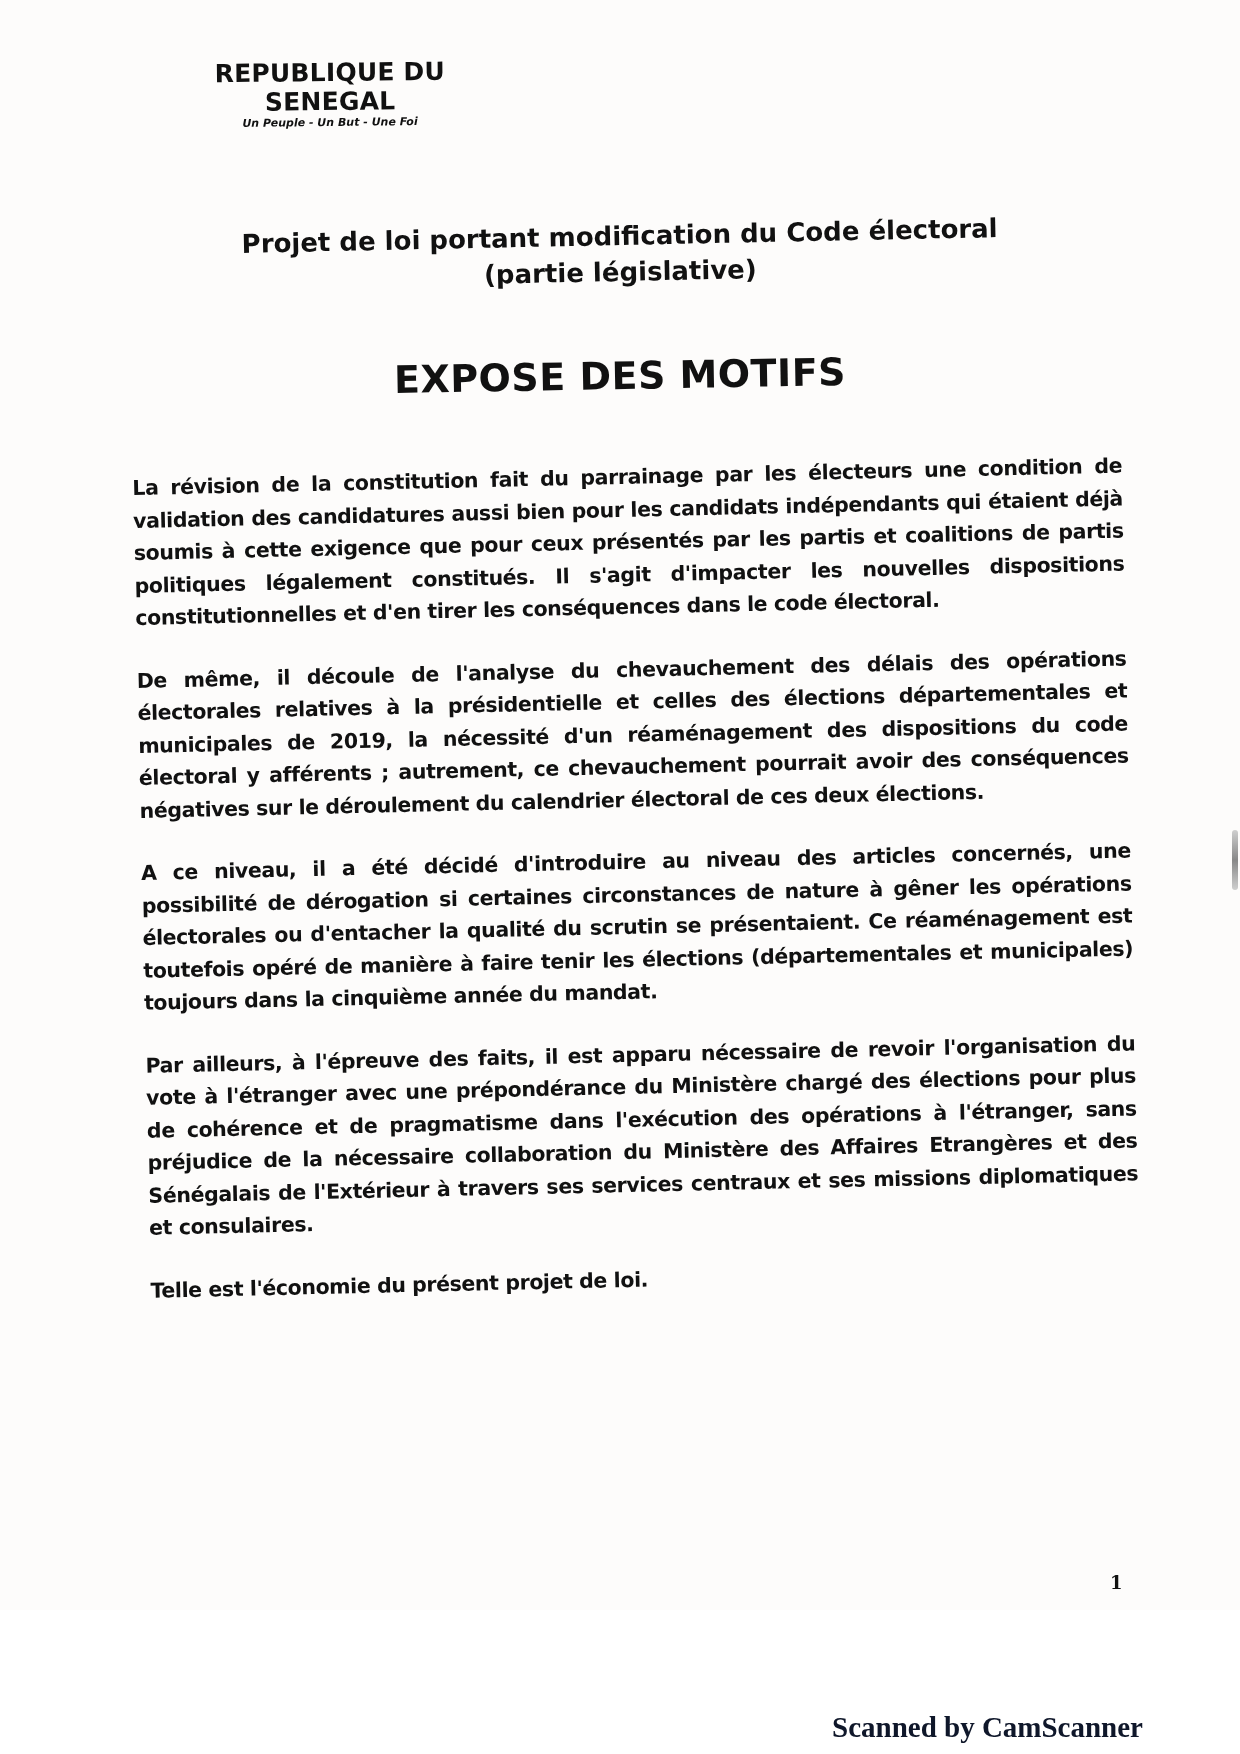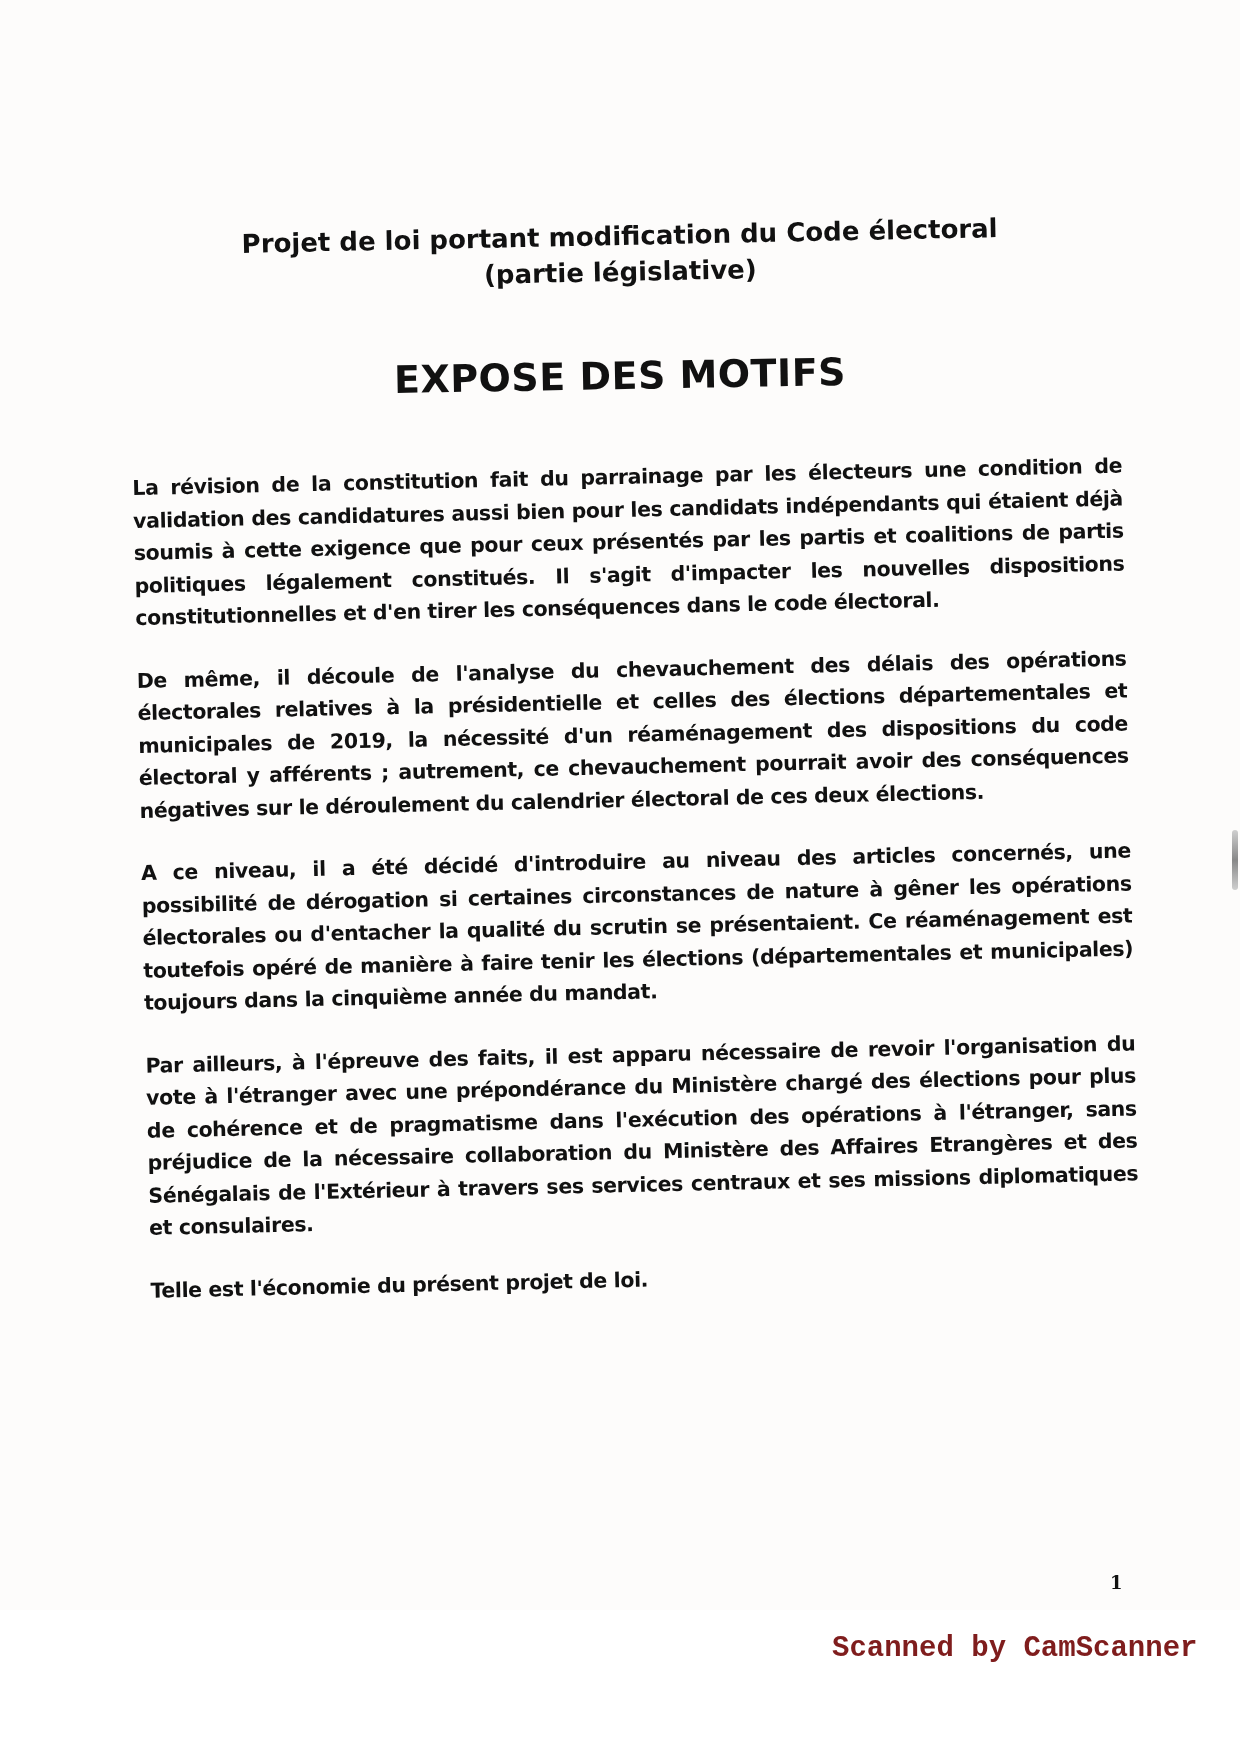--- a/index.html
+++ b/index.html
@@ -45,32 +45,36 @@
     text-align: justify; margin: 0 0 30px 0; letter-spacing: -0.4px;
   }
   .closing {
     font-weight: bold; font-size: 20.5px; line-height: 32px; letter-spacing: -0.4px;
   }
   .page-number {
     position: absolute; left: 1110px; top: 1572px; font-weight: bold; font-size: 18px;
     font-family: "DejaVu Serif", serif;
   }
   .watermark {
-    position: absolute; left: 832px; top: 1632px;
-    font-family: Liberation Mono, monospace; font-weight: bold; font-size: 29px; color: #7f1d1d;
+    position: absolute; left: 832px; top: 1711px;
+    font-family: Liberation Serif, serif; font-weight: bold; font-size: 29px; color: #0f172a;
   }
   .edge-mark {
     position: absolute; left: 1232px; top: 830px; width: 6px; height: 60px;
     background: linear-gradient(#cfcfcf, #888, #cfcfcf); border-radius: 3px;
   }
 </style>
 </head>
 <body>
 
 <div class="paper">
+  <div class="header">
+    <div class="country">REPUBLIQUE DU SENEGAL</div>
+    <div class="motto">Un Peuple - Un But - Une Foi</div>
+  </div>
 
   <div class="title-block">
     <div class="line">Projet de loi portant modification du Code électoral</div>
     <div class="line">(partie législative)</div>
   </div>
 
   <div class="heading">EXPOSE DES MOTIFS</div>
 
   <div class="body">
     <p class="para">La révision de la constitution fait du parrainage par les électeurs une condition de validation des candidatures aussi bien pour les candidats indépendants qui étaient déjà soumis à cette exigence que pour ceux présentés par les partis et coalitions de partis politiques légalement constitués. Il s'agit d'impacter les nouvelles dispositions constitutionnelles et d'en tirer les conséquences dans le code électoral.</p>

